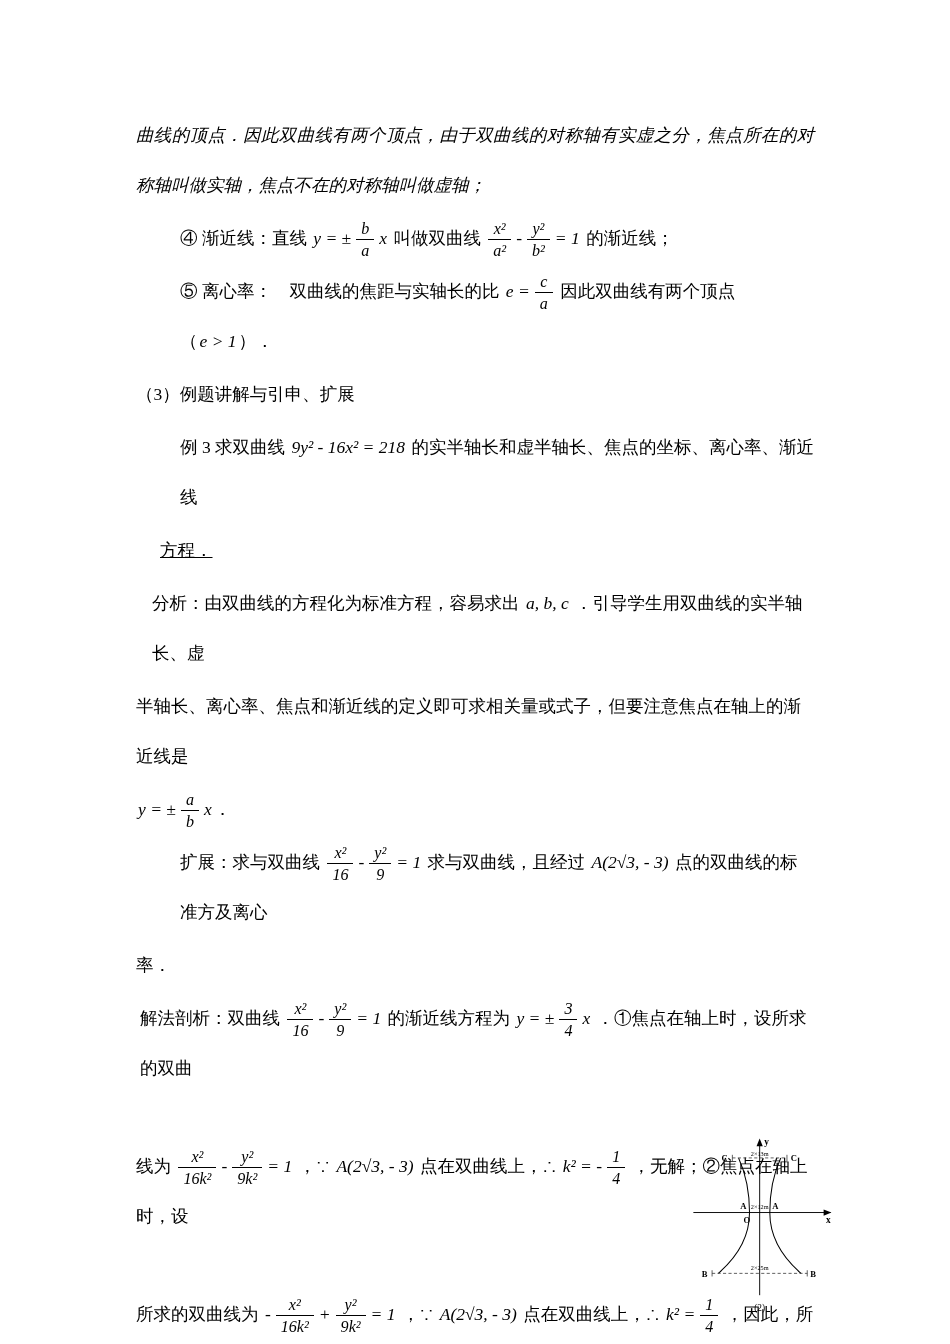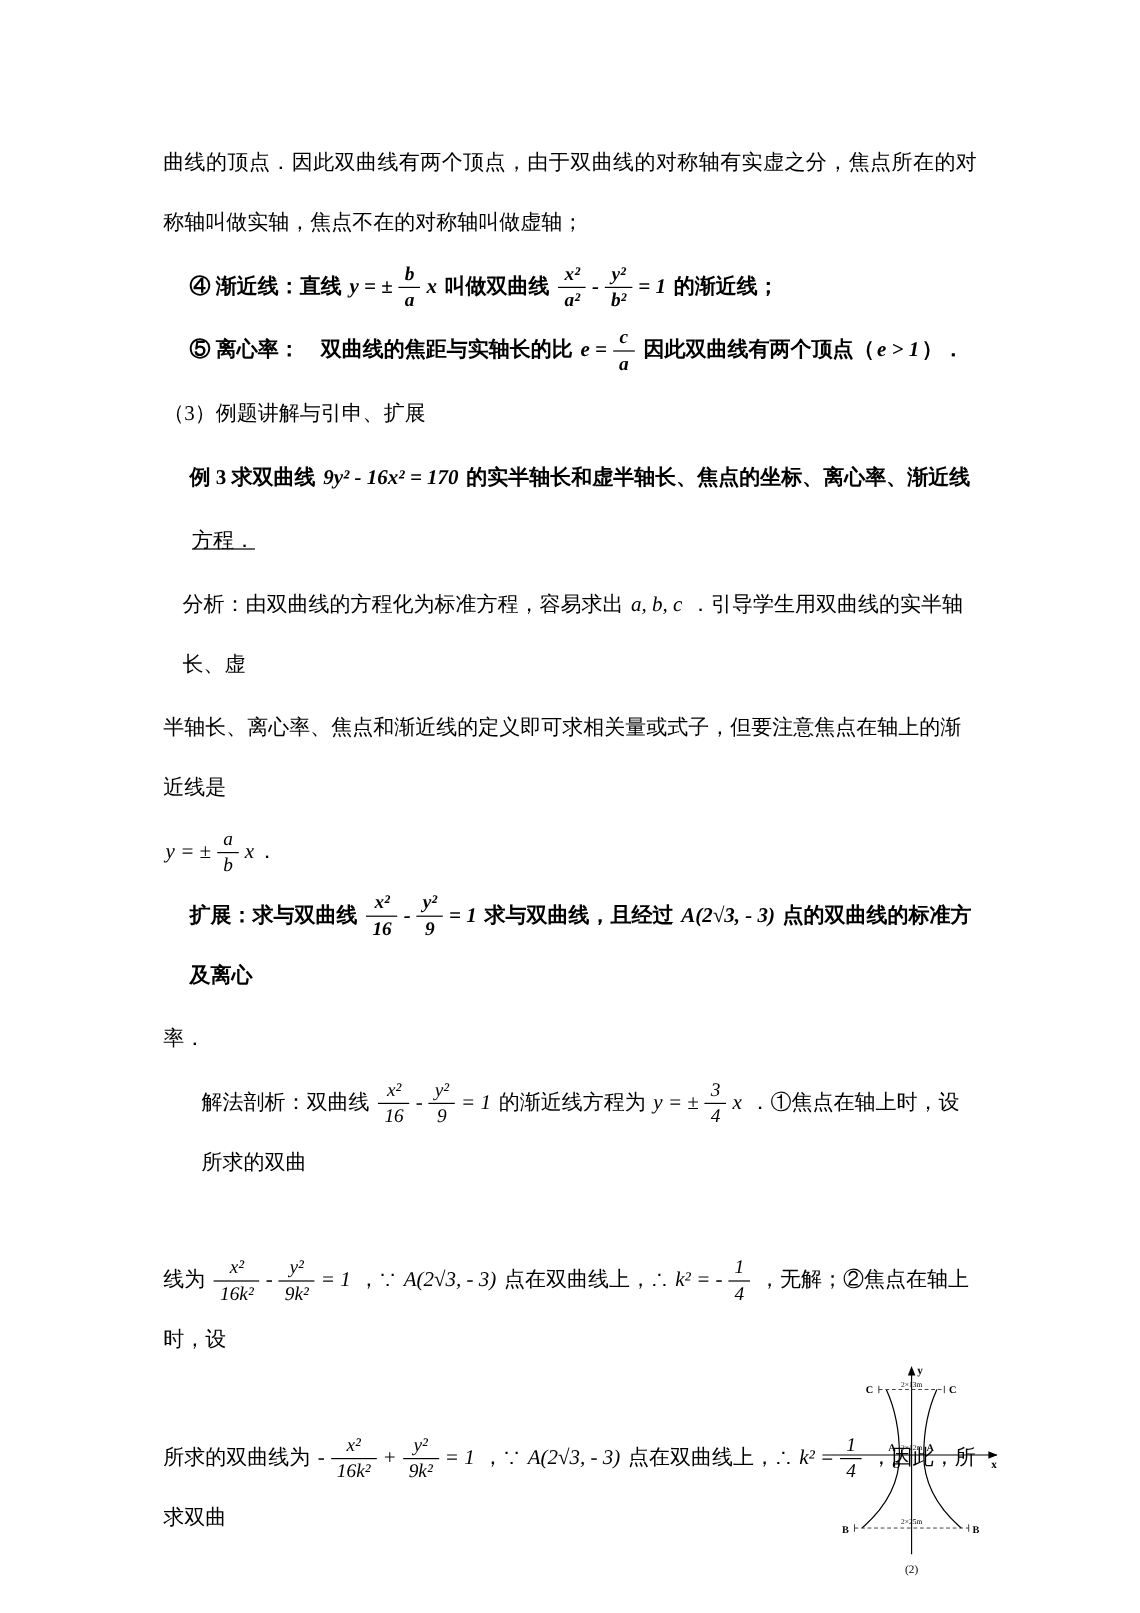--- a/index.html
+++ b/index.html
@@ -3,26 +3,26 @@
 <meta charset="utf-8">
 <style>
   html,body{margin:0;padding:0;background:#fff;}
   body{
     width:950px;height:1344px;box-sizing:border-box;position:relative;
     padding:110px 136px 30px 136px;overflow:hidden;
     font-family:"Liberation Serif","DejaVu Serif",serif;
     font-size:17.5px;color:#000;
   }
   p{margin:0 0 3px 0;line-height:50px;}
-  .justify{text-align:justify;}
+  .justify{text-align:justify;font-style:italic;}
   .ml-12{margin-left:16px;}
-  .ml-18{margin-left:32px;}
+  .ml-18{margin-left:4px;}
   .ml-24{margin-left:24px;text-decoration:underline;}
   .ml-28{}
-  .ml-44{margin-left:22px;font-weight:bold;}
+  .ml-44{margin-left:44px;}
   .gap{margin-bottom:48px;}
   .math{font-style:italic;margin:0 2px;white-space:nowrap;}
   .frac{
     display:inline-block;vertical-align:middle;text-align:center;
     font-style:italic;line-height:1.2;font-size:0.92em;margin:0 3px;
     white-space:nowrap;
   }
   .frac .num{display:block;border-bottom:1px solid #000;padding:0 5px 1px 5px;}
   .frac .den{display:block;padding:1px 5px 0 5px;}
   .figure{position:absolute;top:1112px;right:110px;width:156px;}
@@ -44,21 +44,21 @@
 <p class="ml-44">
   <span>⑤ 离心率：　双曲线的焦距与实轴长的比</span>
   <span class="math">e =</span><span class="frac"><span class="num">c</span><span class="den">a</span></span>
   <span>因此双曲线有两个顶点（</span><span class="math">e &gt; 1</span><span>）．</span>
 </p>
 
 <p class="ml-28"><span>（3）例题讲解与引申、扩展</span></p>
 
 <p class="ml-44">
   <span>例 3  求双曲线</span>
-  <span class="math">9y² - 16x² = 170</span>
+  <span class="math">9y² - 16x² = 218</span>
   <span>的实半轴长和虚半轴长、焦点的坐标、离心率、渐近线</span>
 </p>
 
 <p class="ml-24"><span>方程．</span></p>
 
 <p class="ml-12">
   <span>分析：由双曲线的方程化为标准方程，容易求出</span>
   <span class="math">a, b, c</span>
   <span>．引导学生用双曲线的实半轴长、虚</span>
 </p>

